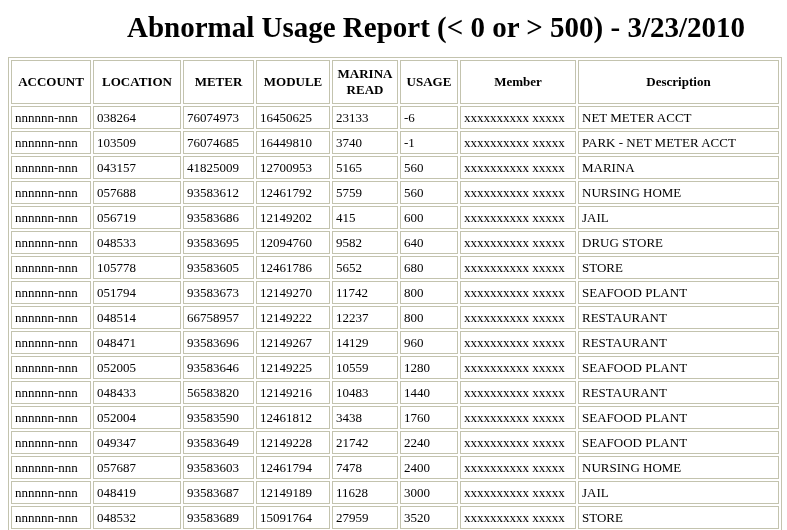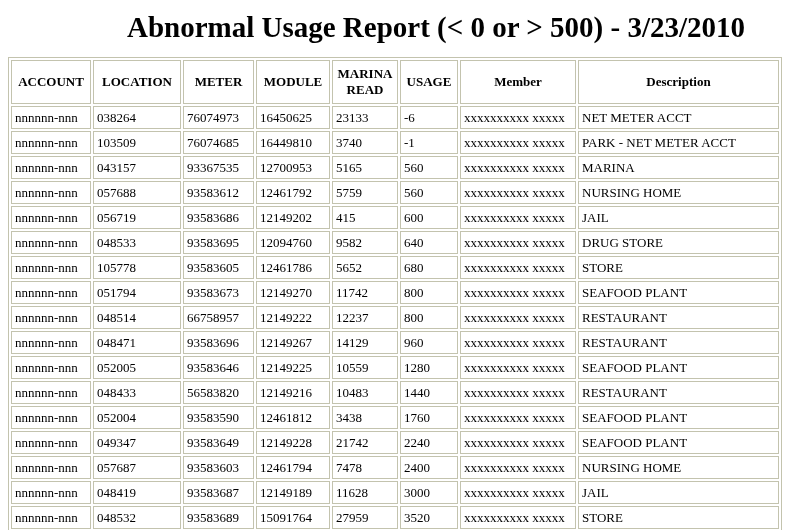--- a/index.html
+++ b/index.html
@@ -111,21 +111,21 @@
         <td>76074685</td>
         <td>16449810</td>
         <td>3740</td>
         <td>-1</td>
         <td>xxxxxxxxxx xxxxx</td>
         <td>PARK - NET METER ACCT</td>
       </tr>
       <tr>
         <td>nnnnnn-nnn</td>
         <td>043157</td>
-        <td>93367535</td>
+        <td>41825009</td>
         <td>12700953</td>
         <td>5165</td>
         <td>560</td>
         <td>xxxxxxxxxx xxxxx</td>
         <td>MARINA</td>
       </tr>
       <tr>
         <td>nnnnnn-nnn</td>
         <td>057688</td>
         <td>93583612</td>

